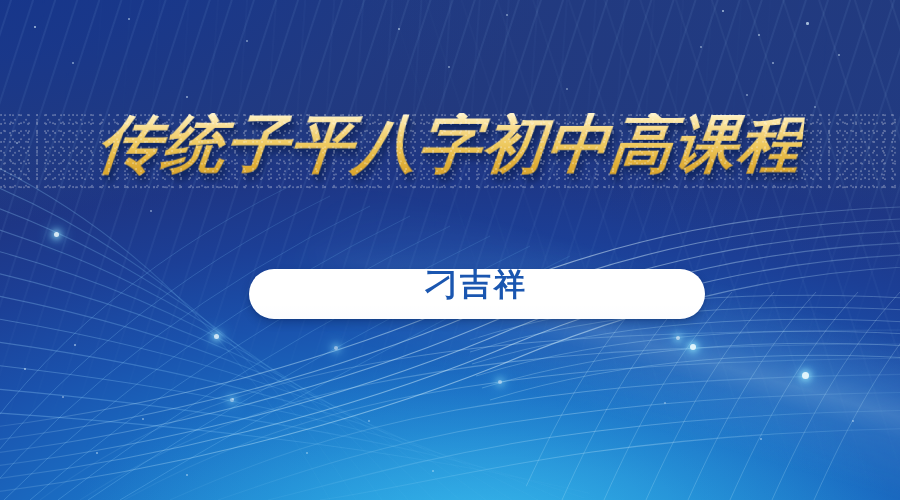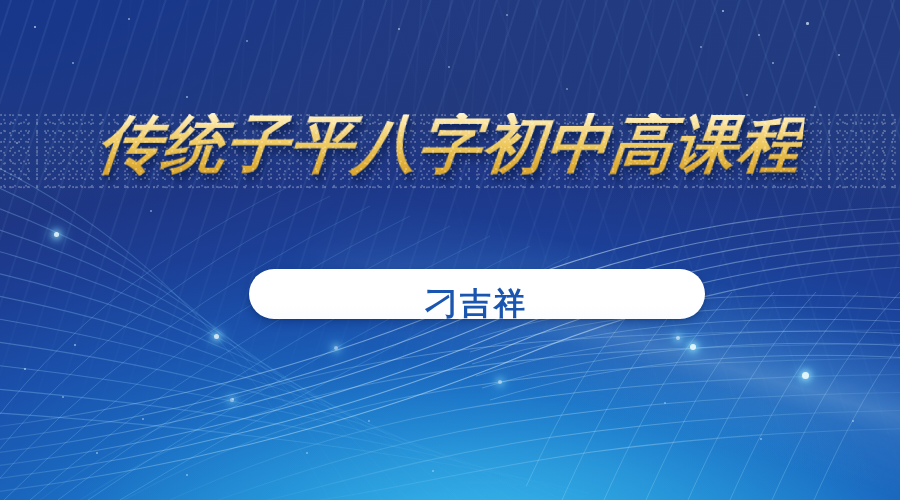--- a/index.html
+++ b/index.html
@@ -163,21 +163,21 @@
     left: 249px;
     top: 269px;
     width: 456px;
     height: 50px;
     border-radius: 26px;
     background: linear-gradient(180deg, #ffffff 0%, #ffffff 72%, #fbfcfe 100%);
     box-shadow:
       0 4px 9px rgba(6,30,80,0.30),
       0 1px 2px rgba(6,30,80,0.20);
     display: flex;
-    align-items: flex-end;
+    align-items: flex-start;
     justify-content: center;
     z-index: 8;
     cursor: pointer;
   }
   #name-text {
     font-size: 31px;
     font-weight: 700;
     letter-spacing: 3px;
     color: #1a56b0;
     font-family: "DejaVu Sans", "Liberation Sans", sans-serif;

